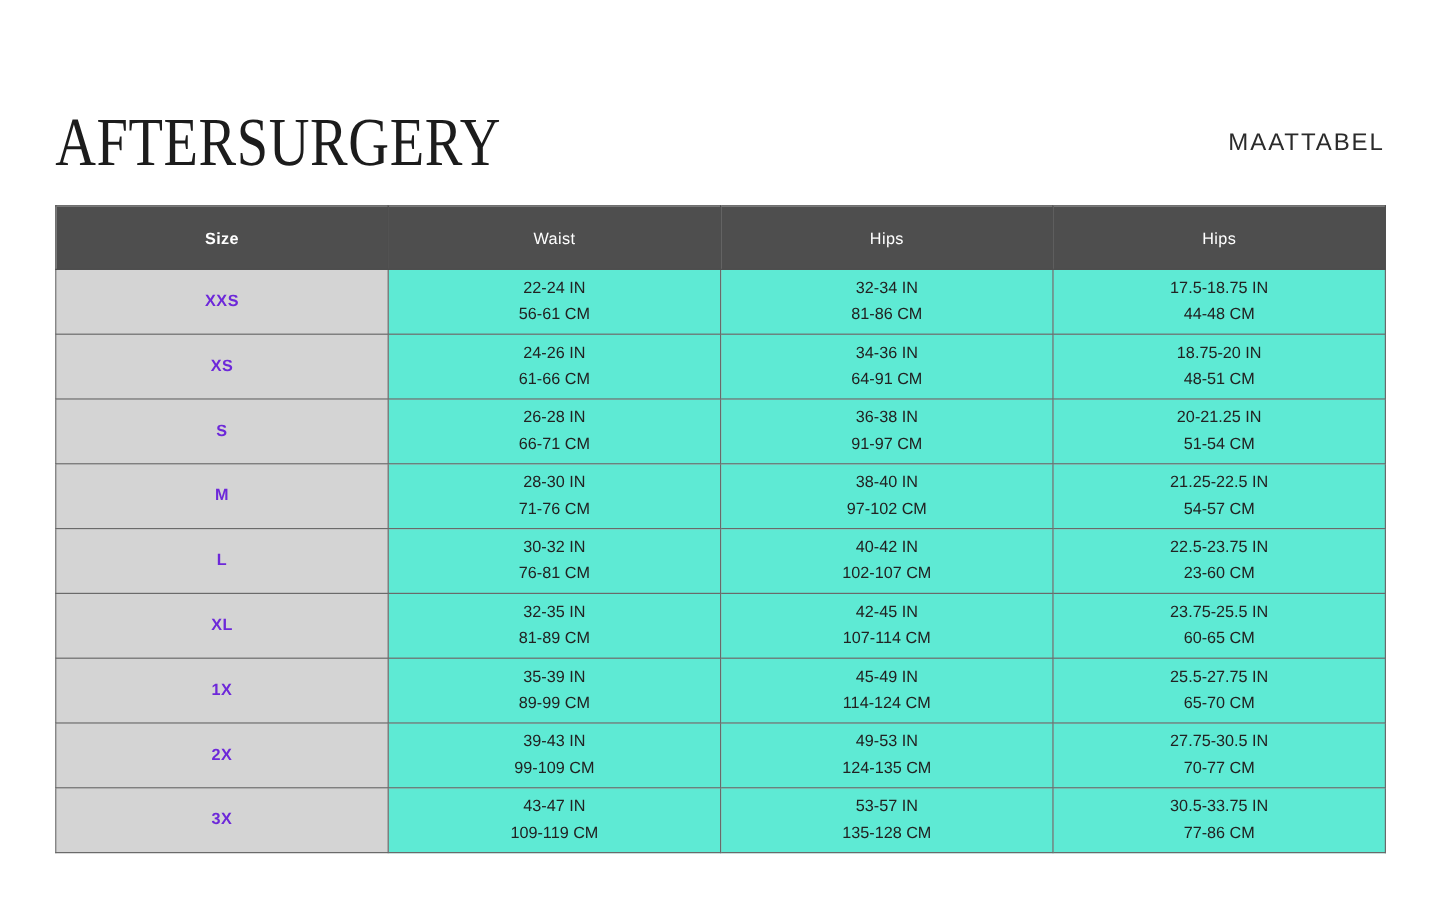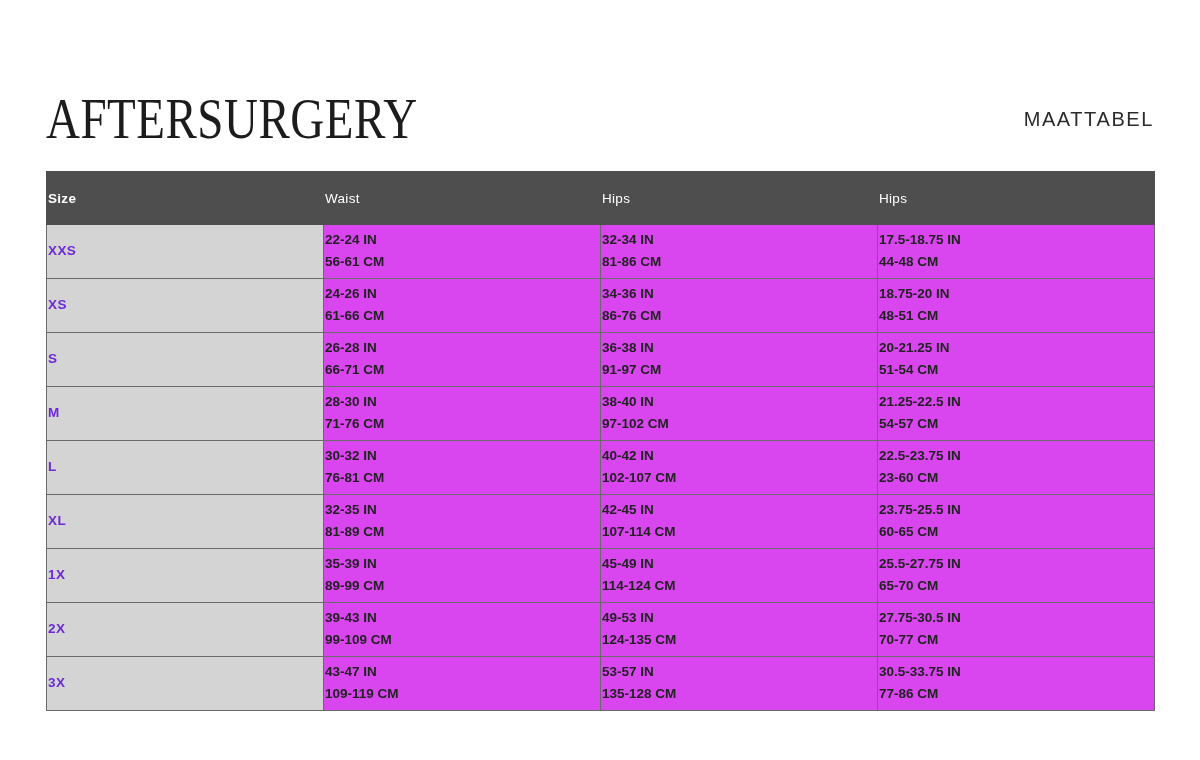--- a/index.html
+++ b/index.html
@@ -59,21 +59,21 @@
     width: 1108px;
   }
   table.size-chart {
     border-collapse: collapse;
     width: 1108px;
     table-layout: fixed;
   }
   table.size-chart th,
   table.size-chart td {
     border: 1px solid #6a6a6a;
-    text-align: left;
+    text-align: center;
     vertical-align: middle;
   }
   table.size-chart thead th {
     background: #4e4e4e;
     color: #ffffff;
     height: 50px;
     font-size: 13.5px;
     font-weight: bold;
     letter-spacing: 0.3px;
     border-color: #4e4e4e;
@@ -96,22 +96,21 @@
     color: #222222;
   }
   table.size-chart tbody td.size-cell {
     background: #d4d4d4;
     font-weight: bold;
     font-size: 13.5px;
     letter-spacing: 0.4px;
     color: #6d28d9;
   }
   table.size-chart tbody td.val-cell {
-    background: #d946ef;
-    font-weight: bold;
+    background: #5eead4;
   }
   .val-line {
     display: block;
   }
   .val-line.inch { margin-bottom: 1px; }
 </style>
 </head>
 <body>
 
 <div class="page">
@@ -154,21 +153,21 @@
           </td>
         </tr>
         <tr>
           <td class="size-cell">XS</td>
           <td class="val-cell">
             <span class="val-line inch">24-26 IN</span>
             <span class="val-line cm">61-66 CM</span>
           </td>
           <td class="val-cell">
             <span class="val-line inch">34-36 IN</span>
-            <span class="val-line cm">86-76 CM</span>
+            <span class="val-line cm">64-91 CM</span>
           </td>
           <td class="val-cell">
             <span class="val-line inch">18.75-20 IN</span>
             <span class="val-line cm">48-51 CM</span>
           </td>
         </tr>
         <tr>
           <td class="size-cell">S</td>
           <td class="val-cell">
             <span class="val-line inch">26-28 IN</span>

